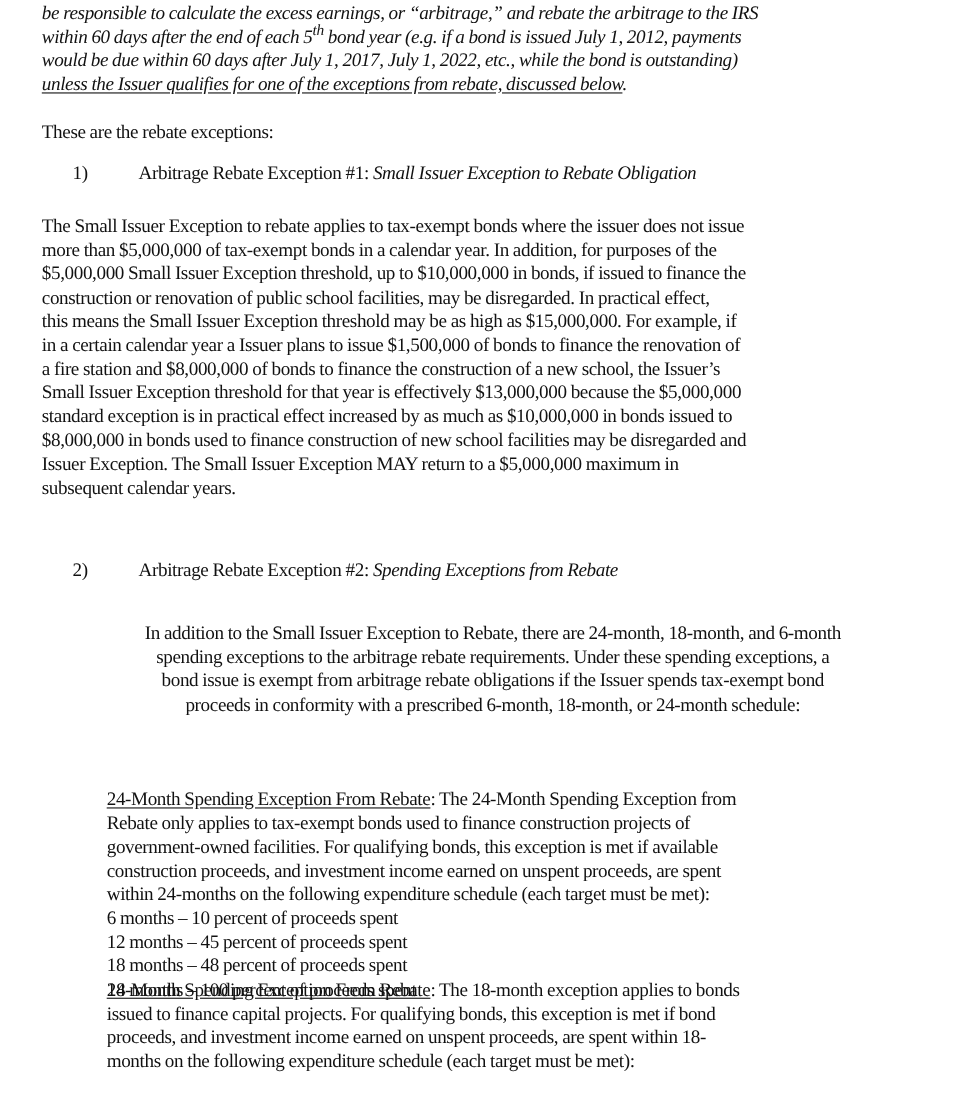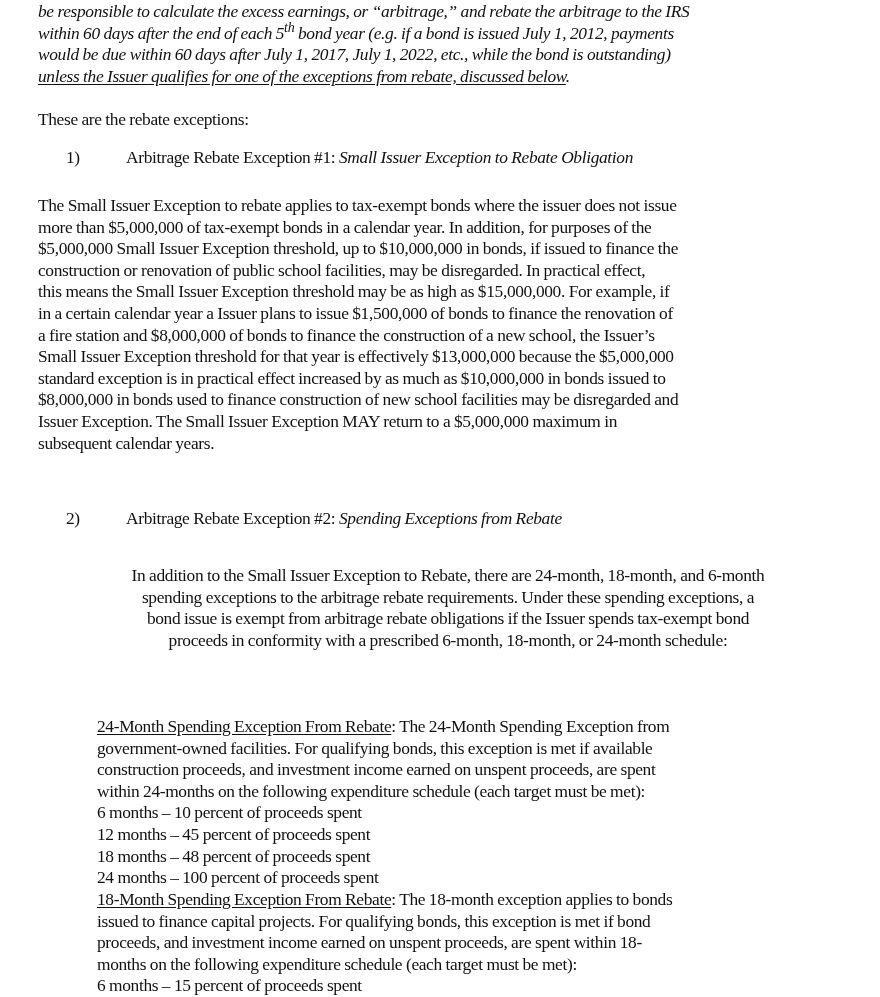--- a/index.html
+++ b/index.html
@@ -63,30 +63,30 @@
 
   <p class="para" style="top:565px;text-align:center;">
     <span class="line">In addition to the Small Issuer Exception to Rebate, there are 24-month, 18-month, and 6-month</span>
     <span class="line">spending exceptions to the arbitrage rebate requirements.  Under these spending exceptions, a</span>
     <span class="line">bond issue is exempt from arbitrage rebate obligations if the Issuer spends tax-exempt bond</span>
     <span class="line">proceeds in conformity with a prescribed 6-month, 18-month, or 24-month schedule:</span>
   </p>
 
   <p class="indent" style="top:674px;margin-top:42px;">
     <span class="line"><span class="u">24-Month Spending Exception From Rebate</span><span>: The 24-Month Spending Exception from</span></span>
+    <span class="line">Rebate only applies to tax-exempt bonds used to finance construction projects of</span>
     <span class="line">government-owned facilities.  For qualifying bonds, this exception is met if available</span>
     <span class="line">construction proceeds, and investment income earned on unspent proceeds, are spent</span>
     <span class="line">within 24-months on the following expenditure schedule (each target must be met):</span>
     <span class="line">6 months – 10 percent of proceeds spent</span>
     <span class="line">12 months – 45 percent of proceeds spent</span>
     <span class="line">18 months – 48 percent of proceeds spent</span>
     <span class="line">24 months – 100 percent of proceeds spent</span>
   </p>
 
   <p class="indent" style="top:889px;">
     <span class="line"><span class="u">18-Month Spending Exception From Rebate</span><span>: The 18-month exception applies to bonds</span></span>
     <span class="line">issued to finance capital projects.  For qualifying bonds, this exception is met if bond</span>
     <span class="line">proceeds, and investment income earned on unspent proceeds, are spent within 18-</span>
     <span class="line">months on the following expenditure schedule (each target must be met):</span>
-    <span class="line">6 months – 15 percent of proceeds spent</span>
   </p>
 
 </div>
 
 </body></html>

